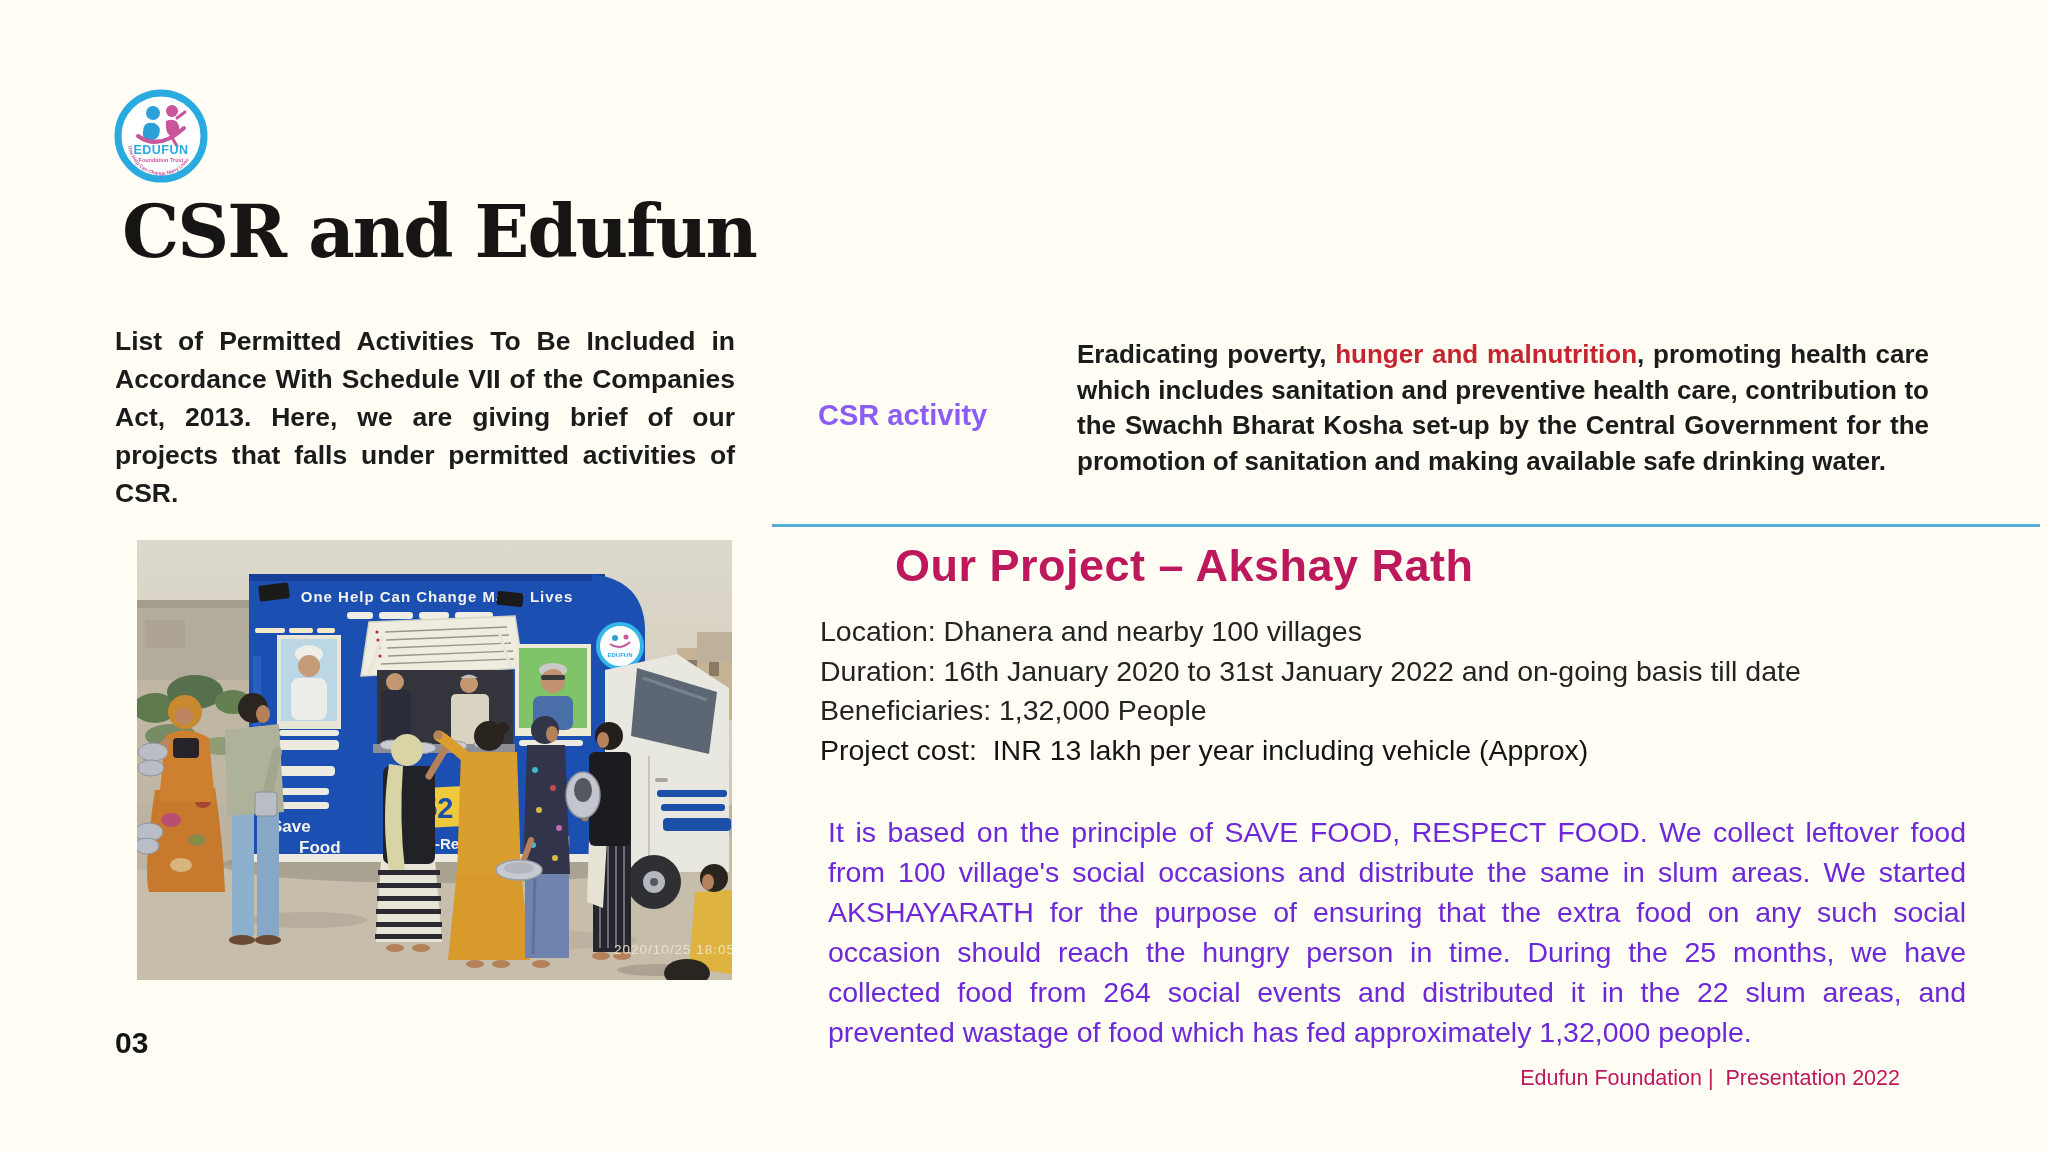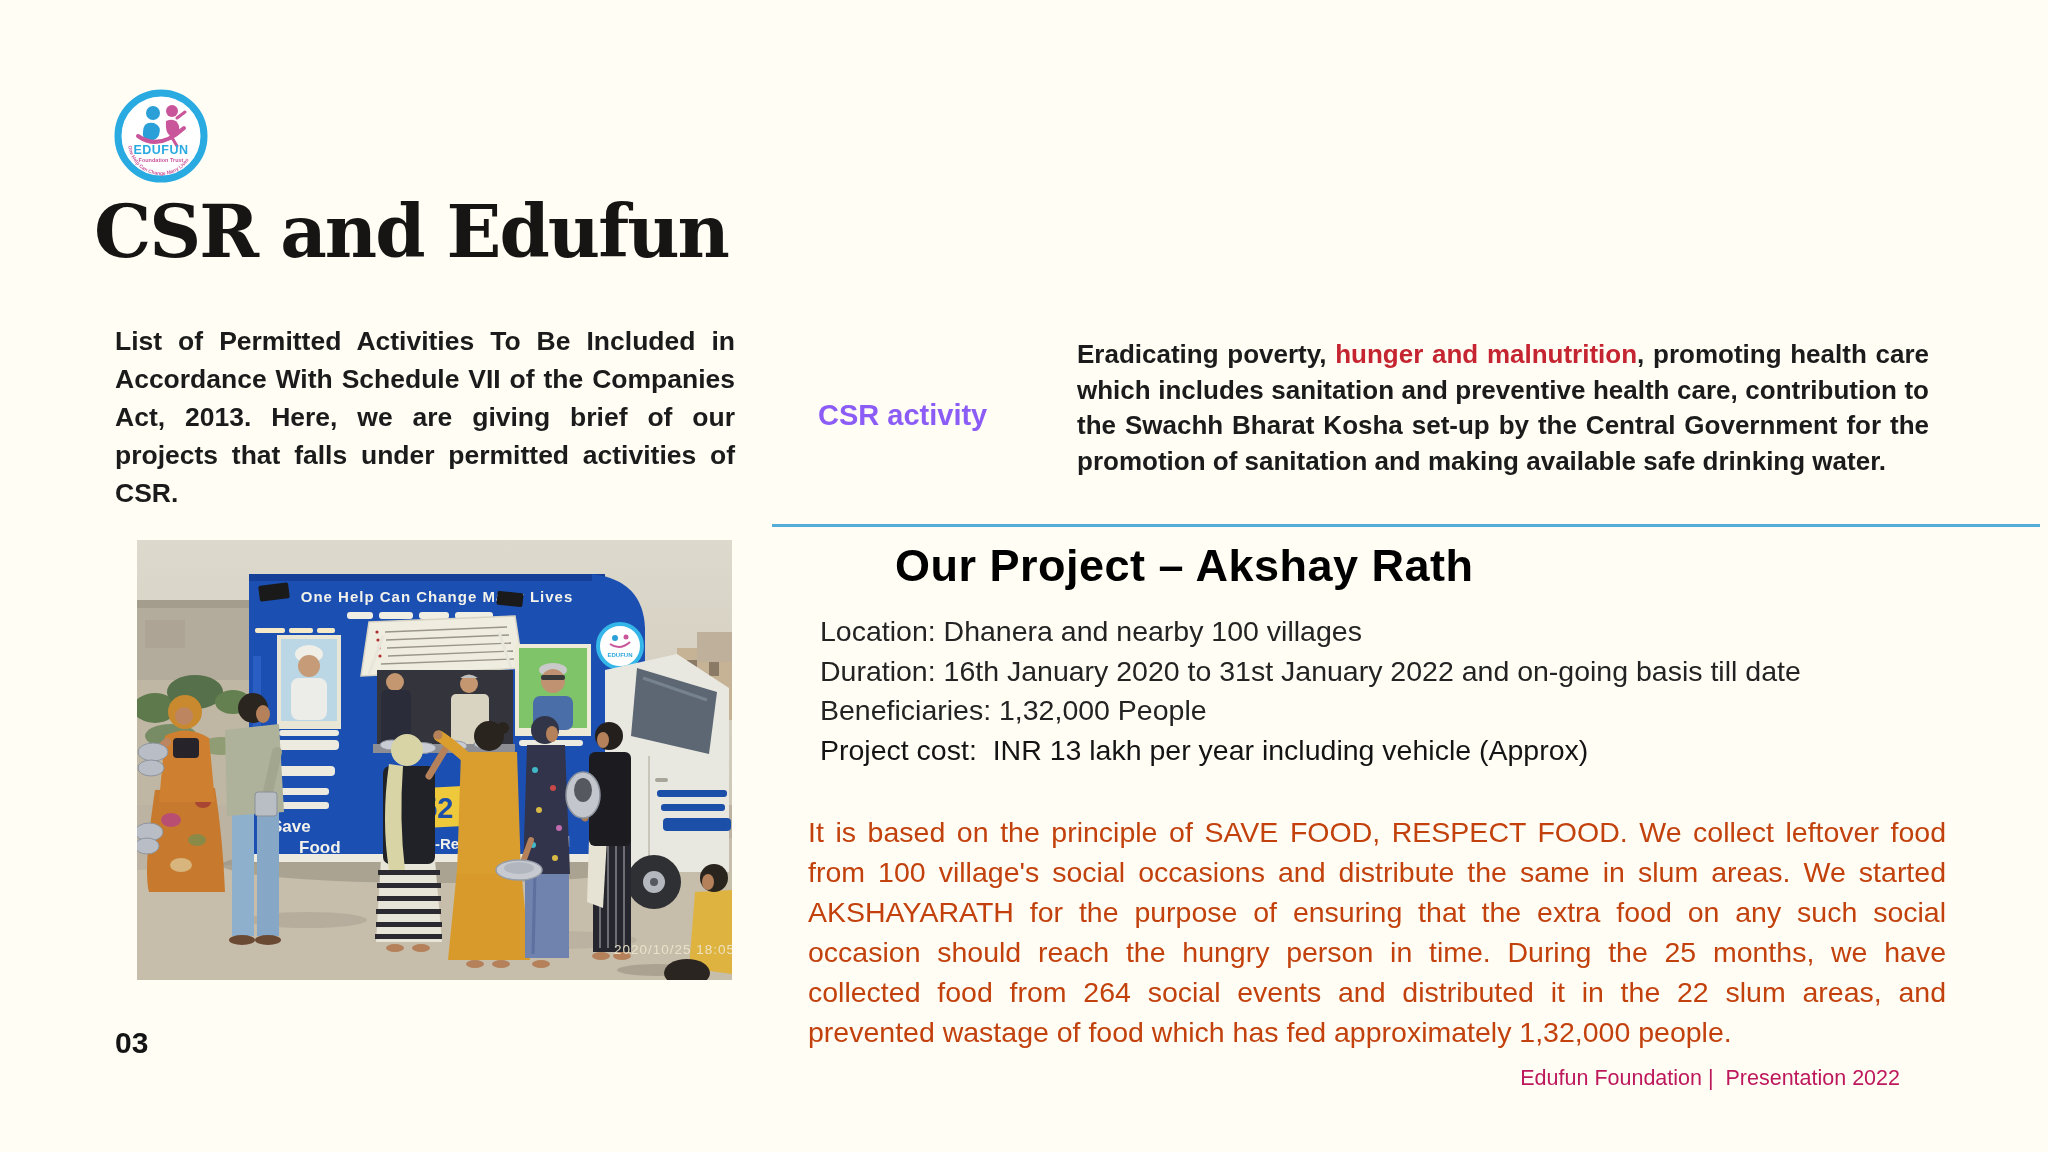--- a/index.html
+++ b/index.html
@@ -3,21 +3,21 @@
 <meta charset="utf-8">
 <style>
   html,body{margin:0;padding:0;}
   .slide{
     position:relative; width:2048px; height:1152px;
     background:#FFFDF4; overflow:hidden;
     font-family:"Liberation Sans",sans-serif; color:#1C1C1C;
   }
   .abs{position:absolute;}
   .title{
-    left:94px; top:192px; margin:0;
+    left:122px; top:192px; margin:0;
     font-family:"DejaVu Serif",serif; font-weight:700;
     font-size:72px; letter-spacing:-2px; color:#171513; line-height:1.1;
   }
   .intro{
     left:115px; top:322px; width:620px; margin:0;
     font-size:26.5px; font-weight:700; line-height:38px;
     text-align:justify; color:#1B1B1B;
   }
   .csr-label{
     left:818px; top:399px; font-size:29px; font-weight:700; color:#8b5cf6;
@@ -27,30 +27,30 @@
     font-size:26px; font-weight:700; line-height:35.5px;
     text-align:justify; color:#1B1B1B;
   }
   .csr-text .hl{ color:#C52531; }
   .divider{
     left:772px; top:524px; width:1268px; height:3px;
     background:#56ACD8; border:none;
   }
   .project-heading{
     left:895px; top:540px; margin:0;
-    font-size:45px; font-weight:700; color:#000000; letter-spacing:.5px;
+    font-size:45px; font-weight:700; color:#be185d; letter-spacing:.5px;
   }
   .details{
     left:820px; top:612px; width:1140px;
     font-size:28.5px; line-height:39.5px; color:#232323;
   }
   .details .cost{ font-weight:400; white-space:pre-wrap; color:#141414; }
   .description{
-    left:808px; top:812px; width:1138px; margin:0;
-    font-size:28.5px; line-height:40px; text-align:justify; color:#c2410c;
+    left:828px; top:812px; width:1138px; margin:0;
+    font-size:28.5px; line-height:40px; text-align:justify; color:#6d28d9;
   }
   .footer{
     left:1200px; top:1066px; width:700px; text-align:right;
     font-size:21.5px; color:#be185d; white-space:pre;
   }
   .page-number{
     left:115px; top:1026px; font-size:30px; font-weight:700; color:#141414;
   }
   .logo-svg{ left:113px; top:88px; }
   .photo-svg{ left:137px; top:540px; }

